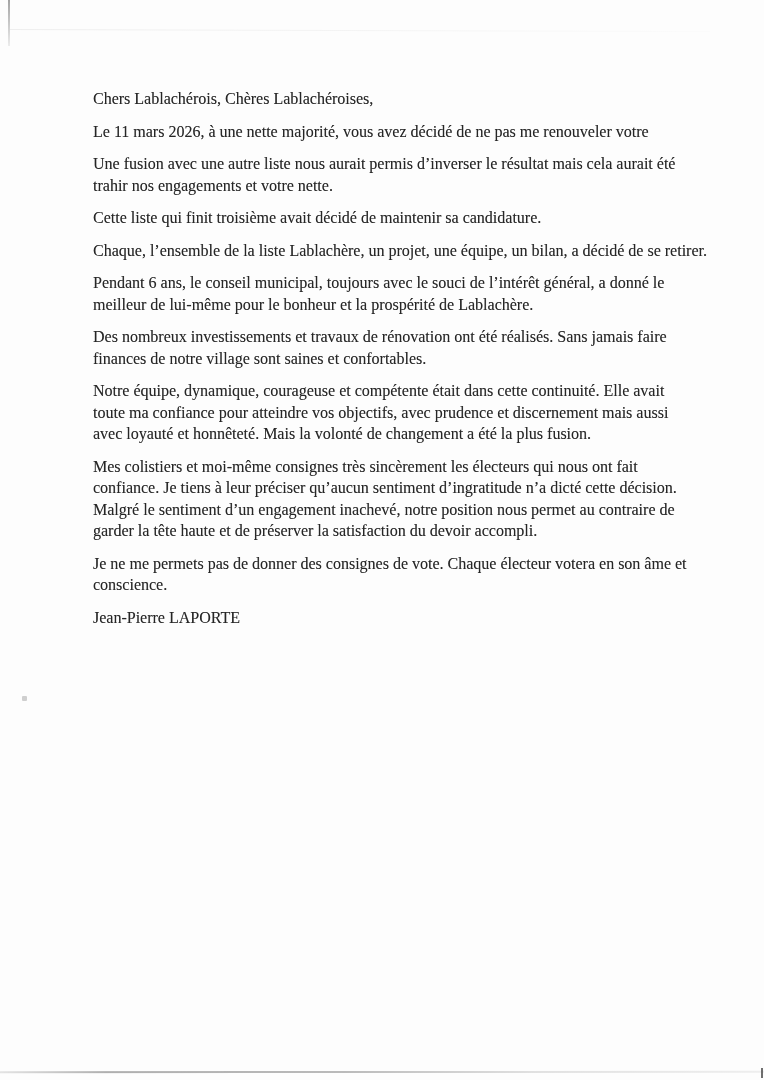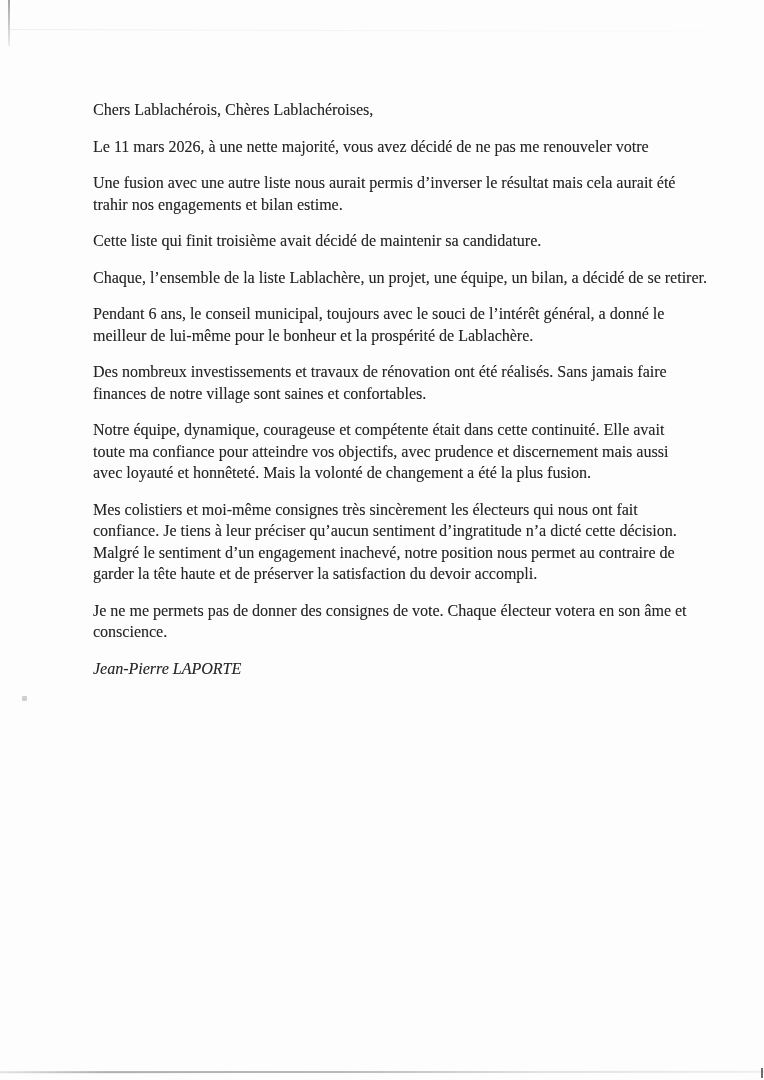--- a/index.html
+++ b/index.html
@@ -19,30 +19,29 @@
   .letter {
     position: absolute;
     left: 93px;
     top: 84px;
     width: 640px;
     font-size: 16px;
     line-height: 21.5px;
     text-shadow: 0.2px 0.2px 0.3px rgba(40,40,40,0.35);
   }
   .letter p {
-    margin: 15px 0 11px 0;
+    margin: 4px 0 11px 0;
     padding: 0;
   }
   .line {
     display: block;
     white-space: nowrap;
   }
   .signature {
     margin-top: 16px;
-    font-style: italic;
   }
   
   .artifact { position: absolute; pointer-events: none; }
   .art-left-hairline {
     left: 8px; top: 0; width: 1.5px; height: 46px;
     background: linear-gradient(to bottom, rgba(115,115,115,0.65), rgba(170,170,170,0.2));
   }
   .art-top-streak {
     left: 10px; top: 30px; width: 700px; height: 1px;
     background: linear-gradient(to right, rgba(210,210,210,0.35), rgba(222,222,222,0.25) 60%, rgba(235,235,235,0.1));
@@ -84,21 +83,21 @@
     <p>
       <span class="line">Chers Lablachérois, Chères Lablachéroises,</span>
     </p>
 
     <p>
       <span class="line">Le 11 mars 2026, à une nette majorité, vous avez décidé de ne pas me renouveler votre</span>
     </p>
 
     <p>
       <span class="line">Une fusion avec une autre liste nous aurait permis d’inverser le résultat mais cela aurait été</span>
-      <span class="line">trahir nos engagements et bilan estime.</span>
+      <span class="line">trahir nos engagements et votre nette.</span>
     </p>
 
     <p>
       <span class="line">Cette liste qui finit troisième avait décidé de maintenir sa candidature.</span>
     </p>
 
     <p>
       <span class="line">Chaque, l’ensemble de la liste Lablachère, un projet, une équipe, un bilan, a décidé de se retirer.</span>
     </p>
 

